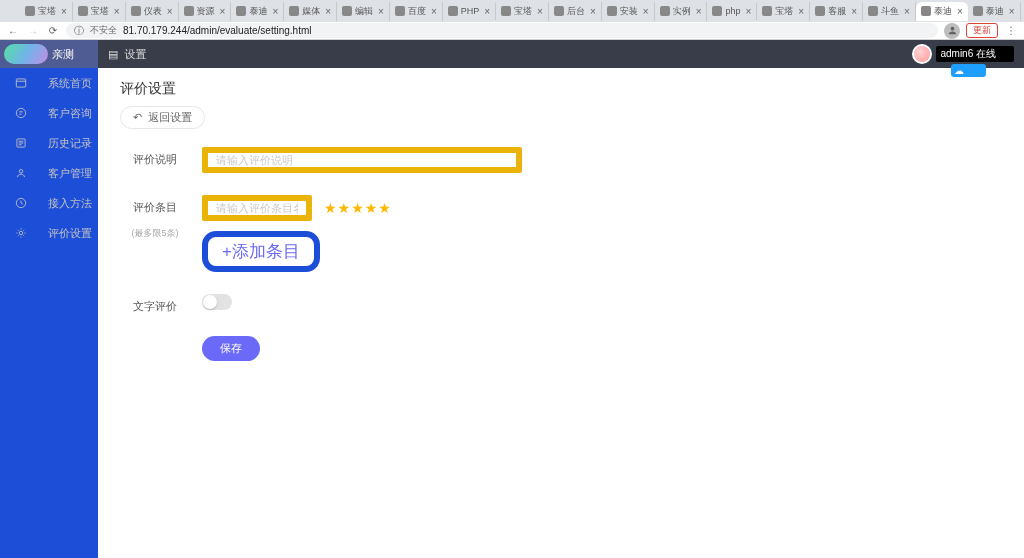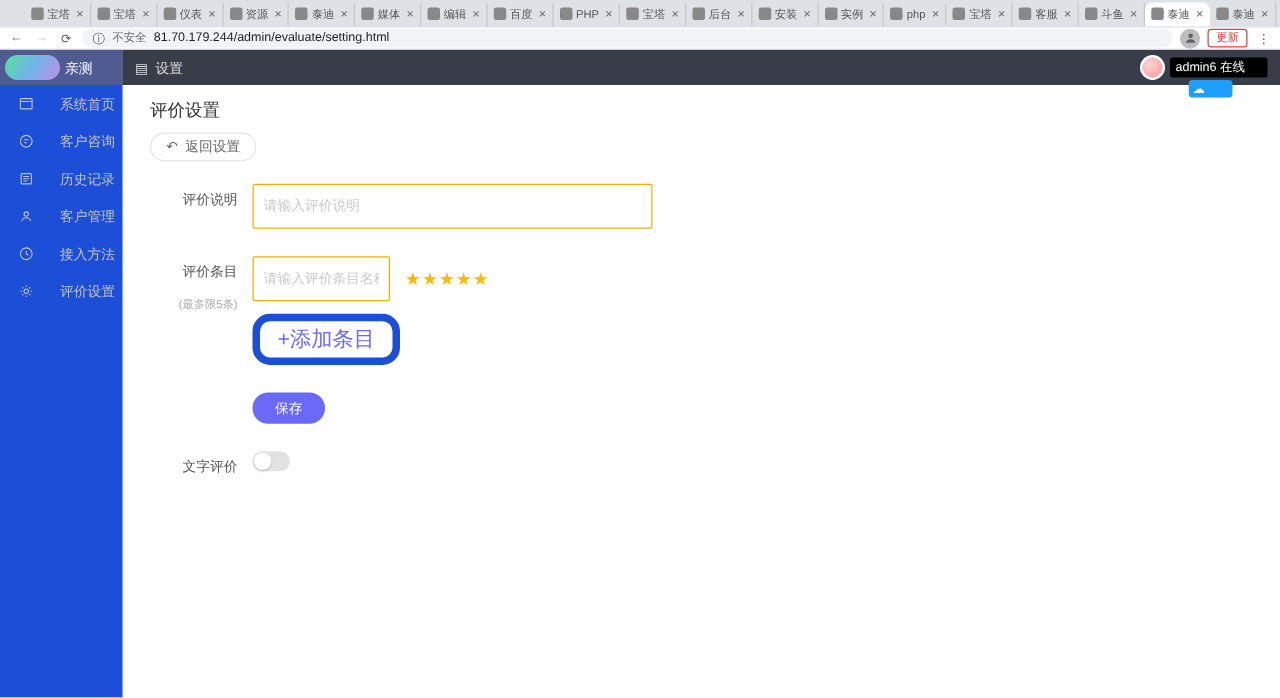--- a/index.html
+++ b/index.html
@@ -35,24 +35,24 @@
 .topbar-right{display:flex;align-items:center;gap:4px;position:relative}
 .avatar{width:20px;height:20px;border-radius:50%;background:radial-gradient(circle at 35% 35%,#ffd5d5,#ff9595);border:2px solid #fff}
 .online{background:#000000;color:#fff;font-size:10px;padding:1px 18px 1px 4px;border-radius:2px}
 .cloud-badge{position:absolute;right:28px;top:20px;background:#1E9FFF;color:#fff;border-radius:3px;padding:1px 22px 1px 3px;font-size:10px}
 
 .content{flex:1;padding:12px 22px;overflow:auto;color:#333}
 .page-title{font-size:14px;margin-bottom:8px}
 .back-btn{display:inline-flex;align-items:center;gap:6px;border:1px solid #e6e6e6;border-radius:14px;padding:3px 12px;font-size:11px;color:#666;cursor:pointer;background:#fff}
 .form{margin-top:18px}
 .form-row{display:flex;align-items:flex-start;margin-bottom:22px}
-.form-label{width:82px;text-align:right;padding-right:12px;color:#555;font-size:11px;padding-top:5px}
+.form-label{width:82px;text-align:center;padding-right:12px;color:#555;font-size:11px;padding-top:5px}
 .form-label .hint{display:block;font-size:9px;color:#aaa;margin-top:12px}
 .form-body{flex:1}
-.text-input{width:320px;height:36px;border:1px solid #eab308;border-radius:2px;padding:0 8px;font-size:11px;color:#333;background:#fff}
+.text-input{width:320px;height:26px;border:6px solid #eab308;border-radius:2px;padding:0 8px;font-size:11px;color:#333;background:#fff}
 .text-input.small{width:110px}
 .text-input::placeholder{color:#c9c9c9}
 .inline{display:flex;align-items:center;gap:12px}
 .stars{color:#FFB800;font-size:14px;letter-spacing:1px}
 .stars span{cursor:pointer}
 .add-btn{display:inline-flex;align-items:center;justify-content:center;border:6px solid #1d4ed8;color:#6b69f7;border-radius:14px;padding:3px 14px;font-size:17px;cursor:pointer;margin-top:10px;background:#fff}
 .switch{width:30px;height:16px;border-radius:8px;background:#e2e2e2;position:relative;cursor:pointer;display:inline-block;vertical-align:middle}
 .switch::after{content:"";position:absolute;width:14px;height:14px;border-radius:50%;background:#fff;top:1px;left:1px;box-shadow:0 1px 2px rgba(0,0,0,.2)}
 .save-btn{background:#6b69f7;color:#fff;border:none;border-radius:14px;padding:5px 18px;font-size:11px;cursor:pointer}
 </style>
@@ -285,28 +285,28 @@
               <input class="text-input small" placeholder="请输入评价条目名称(限6字)" style="">
               <div class="stars">
                 <span>★</span><span>★</span><span>★</span><span>★</span><span>★</span>
               </div>
             </div>
             <div class="add-btn">+添加条目</div>
           </div>
         </div>
 
         <div class="form-row">
+          <div class="form-label">文字评价</div>
+          <div class="form-body">
+            <div class="switch"></div>
+          </div>
+        </div>
+
+        <div class="form-row">
           <div class="form-label"></div>
           <div class="form-body">
             <button class="save-btn">保存</button>
           </div>
         </div>
-
-        <div class="form-row">
-          <div class="form-label">文字评价</div>
-          <div class="form-body">
-            <div class="switch"></div>
-          </div>
-        </div>
       </div>
     </div>
   </div>
 </div>
 
 </body></html>

